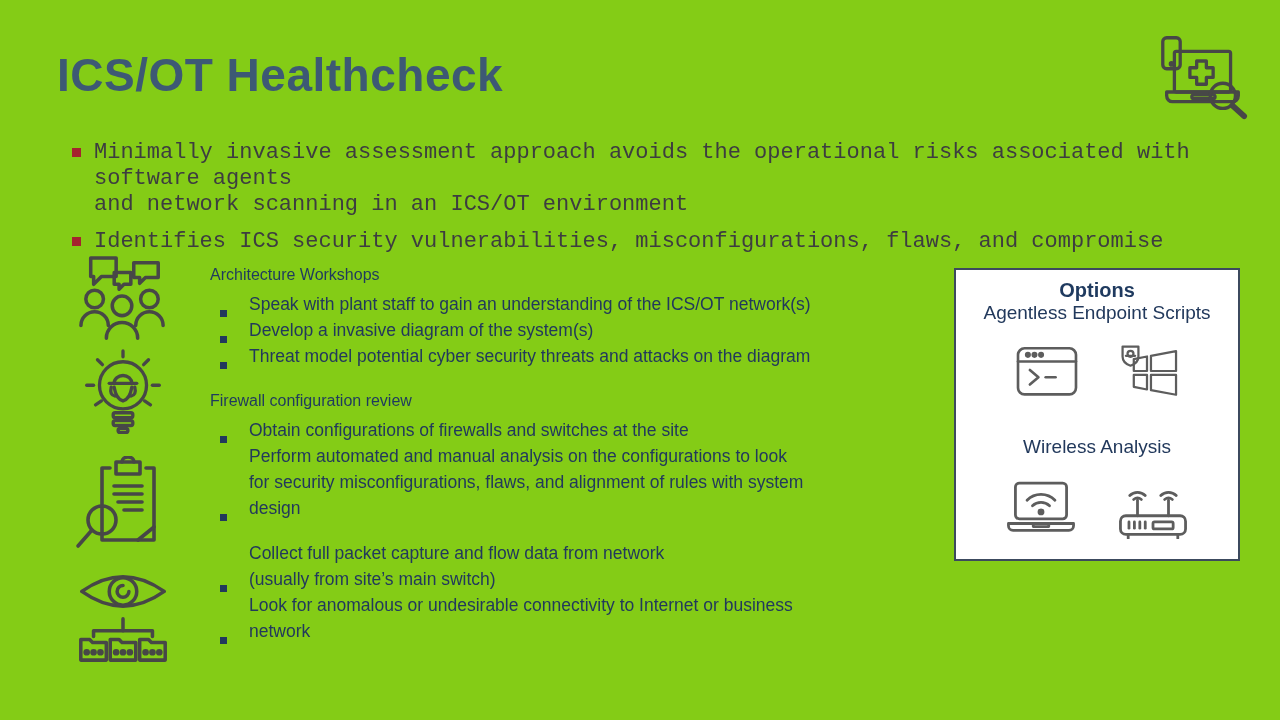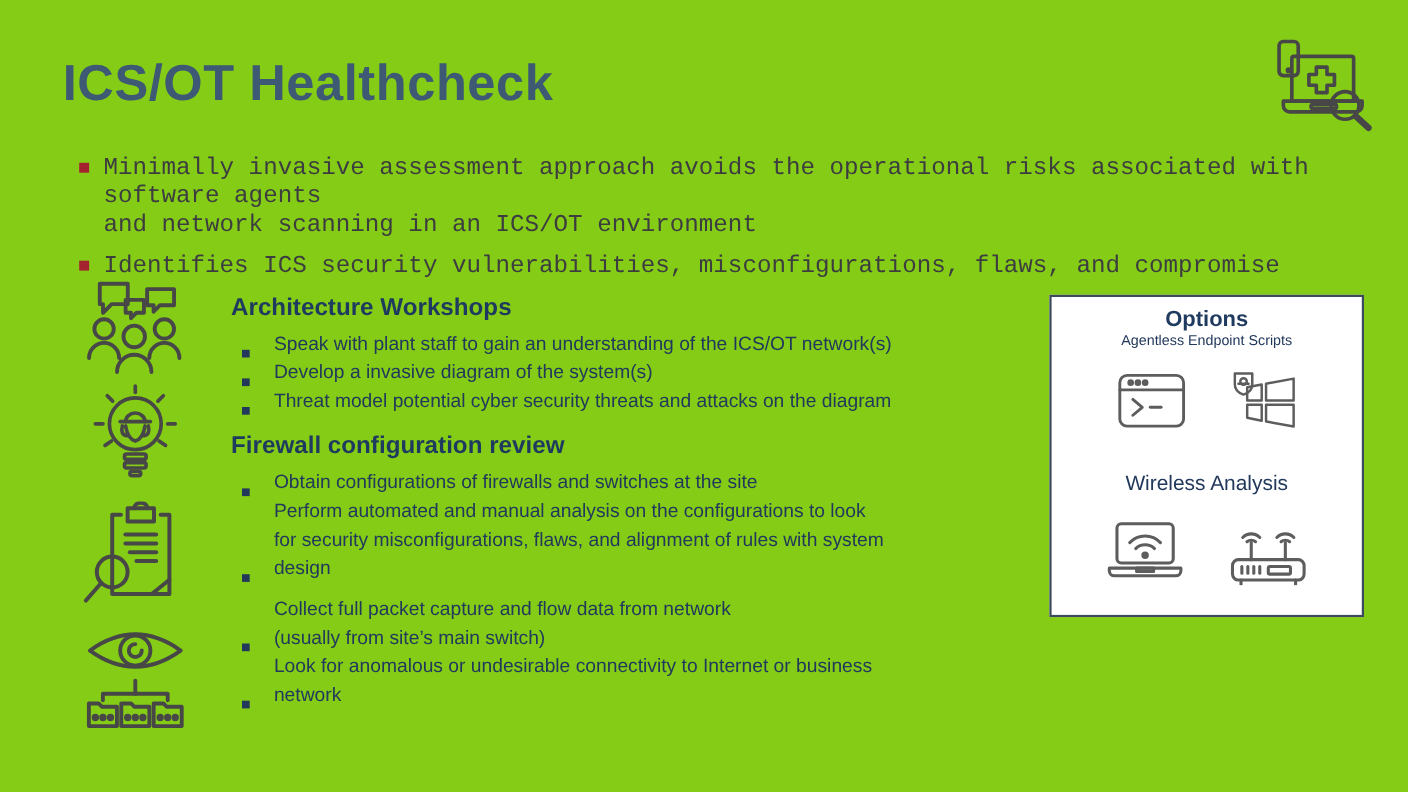--- a/index.html
+++ b/index.html
@@ -24,30 +24,30 @@
   .icon-col { position:absolute; left:58px; top:252px; width:130px; }
   .icon-col .ic { position:absolute; left:0; width:130px; display:flex; justify-content:center; }
   .ic-people    { top:2px;   height:90px; }
   .ic-bulb      { top:96px;  height:104px; }
   .ic-clipboard { top:204px; height:100px; }
   .ic-eye       { top:308px; height:108px; }
 
   
   .section { position:absolute; left:210px; width:745px; }
   .sec-1 { top:266px; } .sec-2 { top:392px; } .sec-3 { top:540px; }
-  .sec-h { font-size:22px; font-weight:bold; color:#1f3a5f; margin-bottom:7px; }
+  .sec-h { font-size:16px; font-weight:normal; color:#1f3a5f; margin-bottom:7px; }
   .sec-li { display:flex; align-items:flex-end; }
   .sec-li .sq { flex:0 0 7px; width:7px; height:7px; background:#22395c; margin:9px 0 0 10px; }
   .sec-li .txt { font-size:17.5px; line-height:26px; color:#22395c; margin-left:22px; white-space:pre-line; }
 
   
   .panel { position:absolute; left:954px; top:268px; width:286px; height:293px;
            border:2px solid #3c4a5e; background:#ffffff; }
   .panel-title { text-align:center; margin-top:9px; font-size:20px; font-weight:bold; color:#1f3a5f; }
-  .panel-sub   { text-align:center; font-size:13px; color:#22395c; }
+  .panel-sub   { text-align:center; font-size:19px; color:#22395c; }
   .panel-row   { display:flex; justify-content:center; align-items:center; gap:34px; }
   .row-1 { margin-top:16px; height:62px; }
   .panel-sub2  { text-align:center; font-size:19px; color:#22395c; margin-top:34px; }
   .row-2 { margin-top:18px; height:64px; }
 
   svg { display:block; }
 </style>
 </head>
 <body>
 

